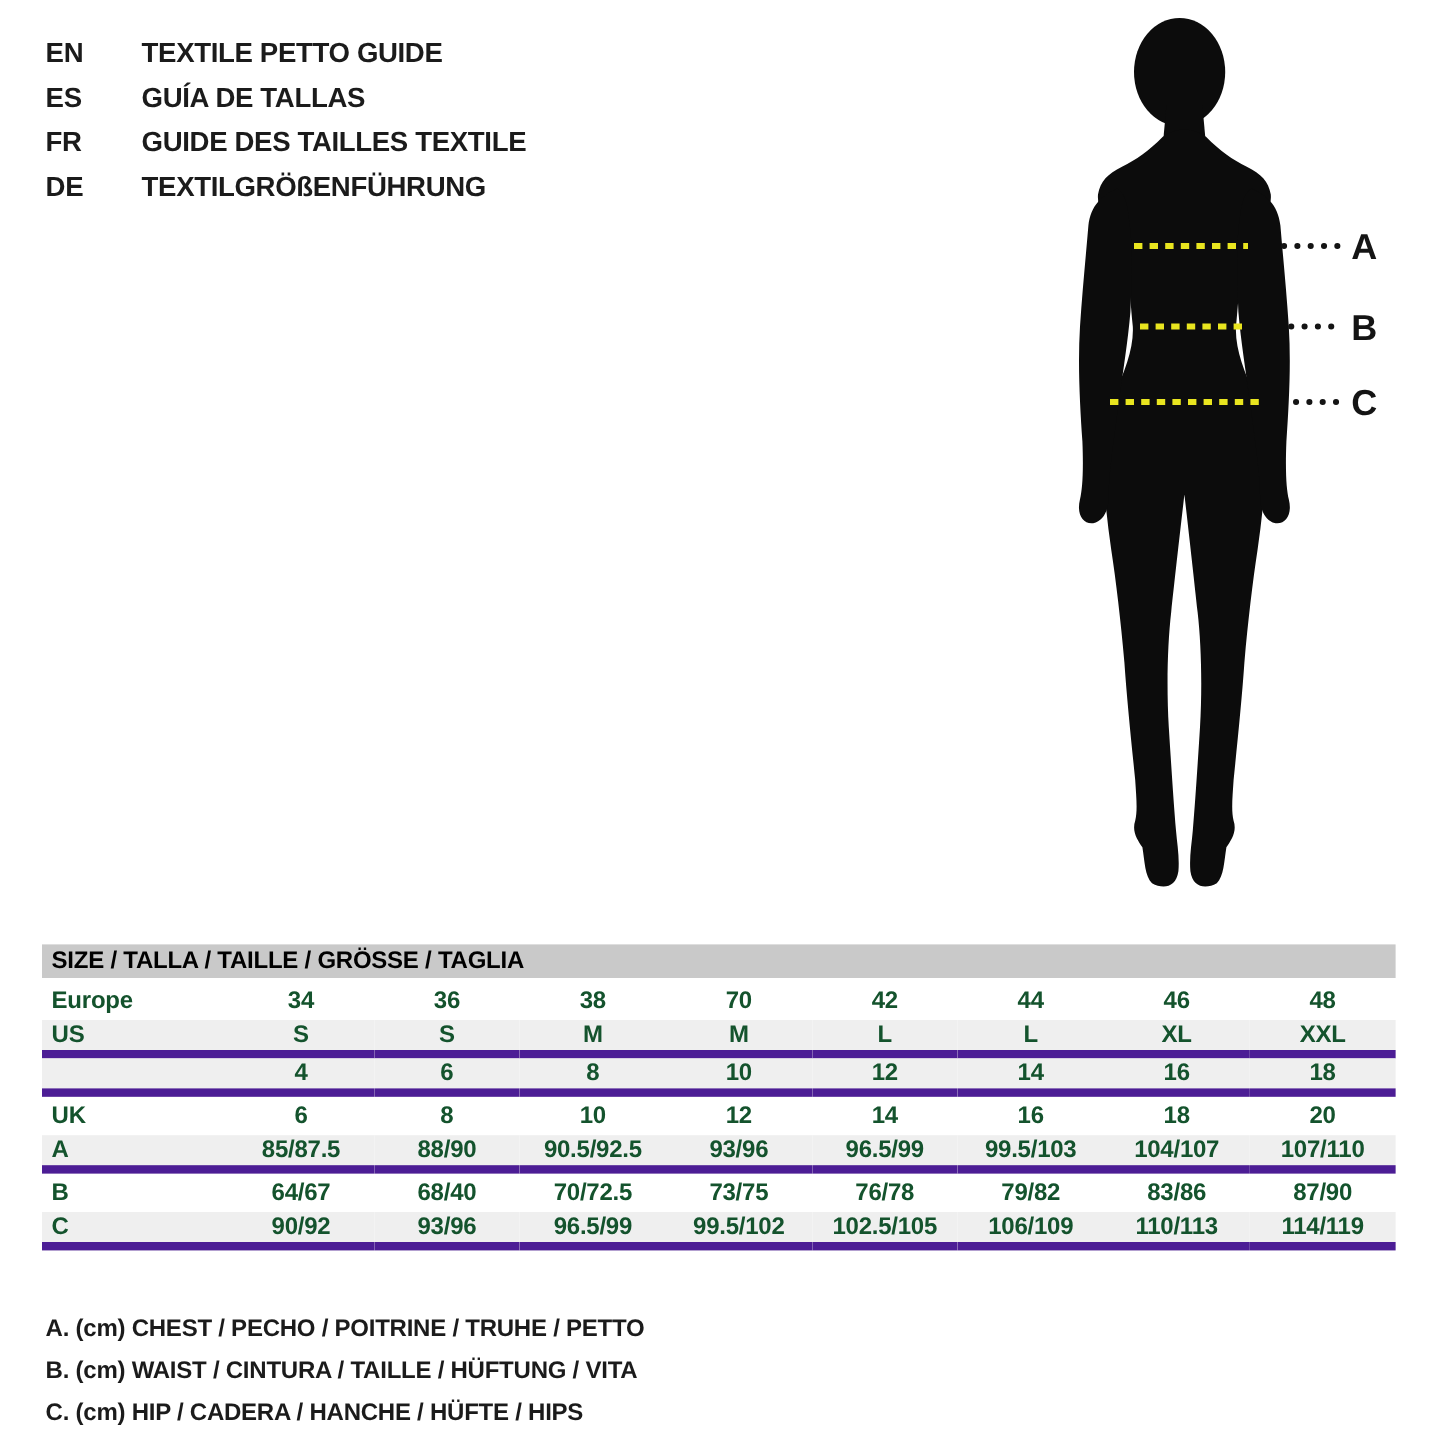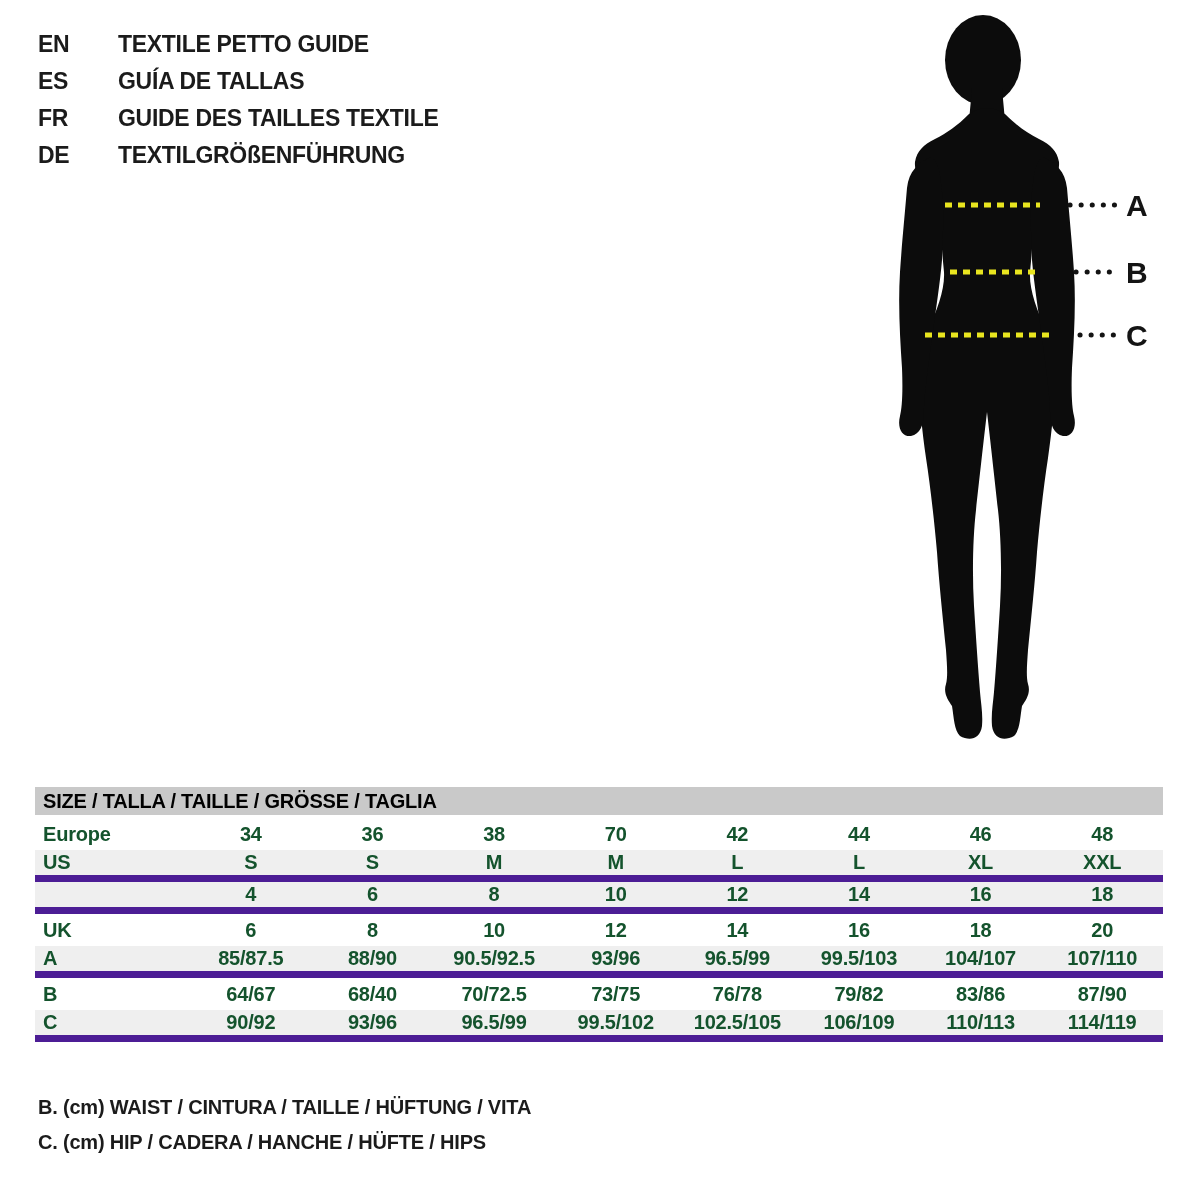--- a/index.html
+++ b/index.html
@@ -180,17 +180,18 @@
             <td>102.5/105</td>
             <td>106/109</td>
             <td>110/113</td>
             <td>114/119</td>
           </tr>
         </tbody>
     </table>
   </div>
 
   <div class="legend">
+      <div class="legend-item">A. (cm) CHEST / PECHO / POITRINE / TRUHE / PETTO</div>
       <div class="legend-item">B. (cm) WAIST / CINTURA / TAILLE / HÜFTUNG / VITA</div>
       <div class="legend-item">C. (cm) HIP / CADERA / HANCHE / HÜFTE / HIPS</div>
     </div>
 
 </div>
 
 </body></html>

